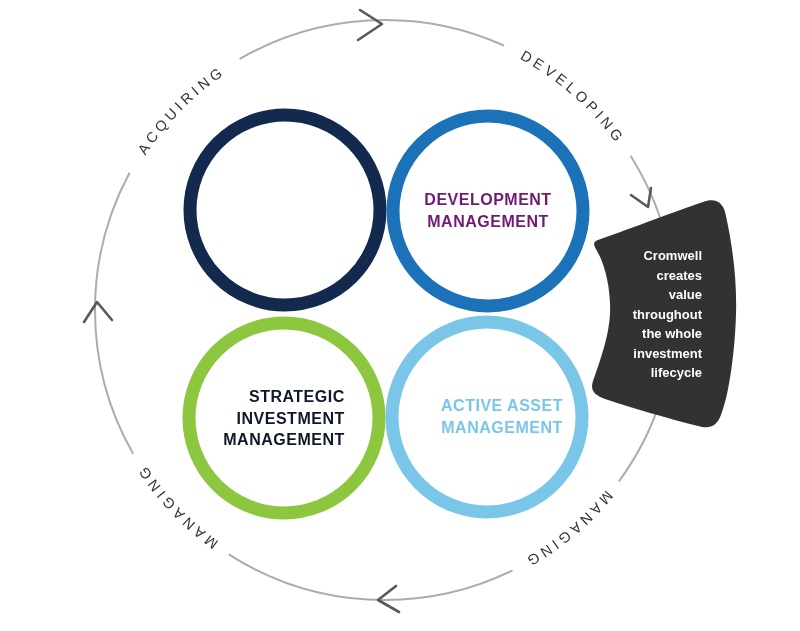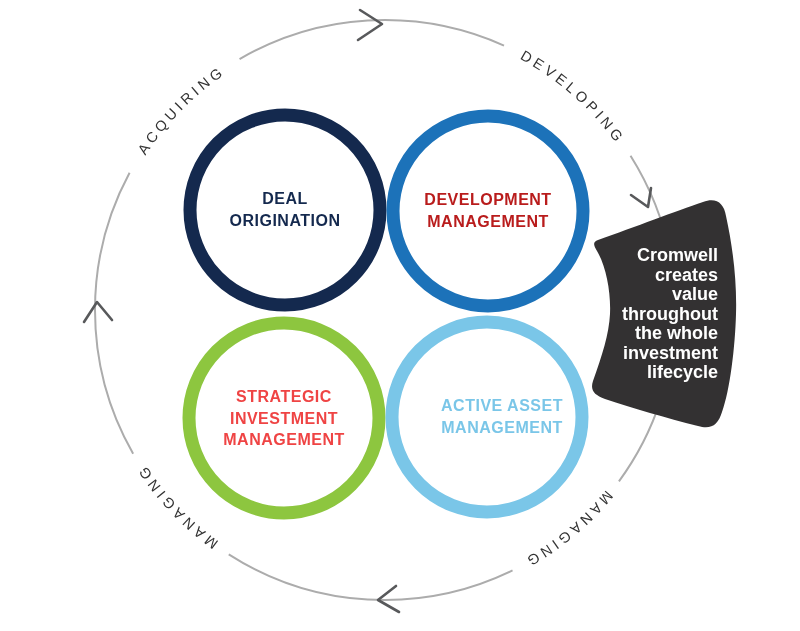--- a/index.html
+++ b/index.html
@@ -19,27 +19,27 @@
   .curved-label{
     font-family:"Liberation Sans", sans-serif;
     font-size:14.5px;letter-spacing:4px;fill:#333333;font-weight:500;
   }
   .circle-label{
     position:absolute;transform:translate(-50%,-50%);
     text-align:center;white-space:pre-line;
     font-weight:bold;font-size:16px;line-height:1.35;letter-spacing:0.5px;
   }
   .lbl-navy{color:#14294e;}
-  .lbl-blue{color:#b91c1c;}
-  .lbl-green{color:#ef4444;}
+  .lbl-blue{color:#701a75;}
+  .lbl-green{color:#0f172a;text-align:right;}
   .lbl-lblue{color:#7ac6e8;}
   .badge-text{
-    position:absolute;left:590px;top:246px;width:128px;
+    position:absolute;left:574px;top:246px;width:128px;
     text-align:right;white-space:pre-line;
-    color:#ffffff;font-weight:bold;font-size:18px;line-height:19.5px;
+    color:#ffffff;font-weight:bold;font-size:13px;line-height:19.5px;
   }
 </style>
 </head>
 <body>
 
 <div id="stage">
 
   <svg width="800" height="631" viewBox="0 0 800 631">
 
     <defs>
@@ -77,22 +77,20 @@
       <textPath href="#cyclePath" startOffset="665" text-anchor="middle">DEVELOPING</textPath>
     </text>
     <text class="curved-label" dominant-baseline="central">
       <textPath href="#cyclePath" startOffset="1164" text-anchor="middle">MANAGING</textPath>
     </text>
     <text class="curved-label" dominant-baseline="central">
       <textPath href="#cyclePath" startOffset="1602" text-anchor="middle">MANAGING</textPath>
     </text>
   </svg>
 
-  <div class="circle-label lbl-navy" style="left:285px;top:210px;">DEAL
-ORIGINATION</div>
 
   <div class="circle-label lbl-blue" style="left:488px;top:211px;">DEVELOPMENT
 MANAGEMENT</div>
 
   <div class="circle-label lbl-green" style="left:284px;top:418px;">STRATEGIC
 INVESTMENT
 MANAGEMENT</div>
 
   <div class="circle-label lbl-lblue" style="left:502px;top:417px;">ACTIVE ASSET
 MANAGEMENT</div>

